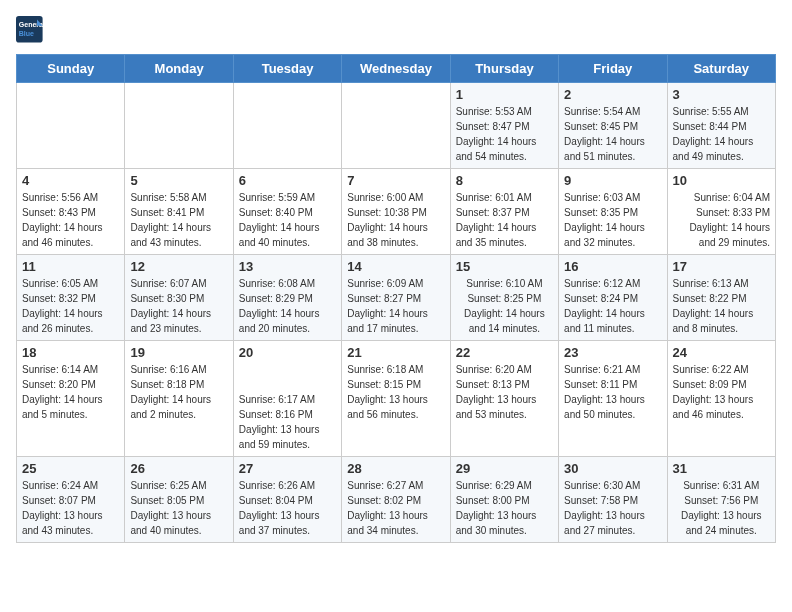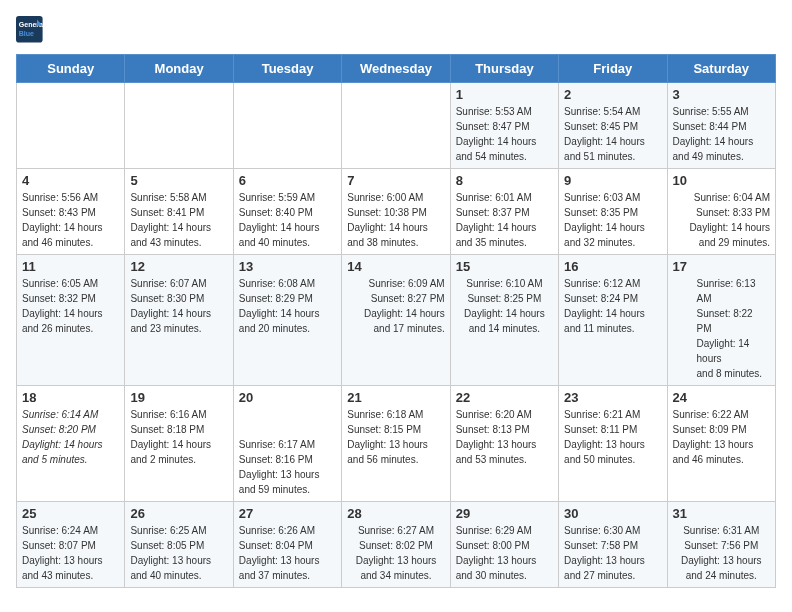--- a/index.html
+++ b/index.html
@@ -219,51 +219,51 @@
         </td>
         <td>
           <span class="day-num">13</span>
           <div class="day-info" style="white-space: pre-line;">Sunrise: 6:08 AM
 Sunset: 8:29 PM
 Daylight: 14 hours
 and 20 minutes.</div>
         </td>
         <td>
           <span class="day-num">14</span>
-          <div class="day-info" style="white-space: pre-line; text-align: right;">Sunrise: 6:09 AM
+          <div class="day-info" style="white-space: pre-line;">Sunrise: 6:09 AM
 Sunset: 8:27 PM
 Daylight: 14 hours
 and 17 minutes.</div>
         </td>
         <td>
           <span class="day-num">15</span>
           <div class="day-info" style="white-space: pre-line; text-align: center;">Sunrise: 6:10 AM
 Sunset: 8:25 PM
 Daylight: 14 hours
 and 14 minutes.</div>
         </td>
         <td>
           <span class="day-num">16</span>
           <div class="day-info" style="white-space: pre-line;">Sunrise: 6:12 AM
 Sunset: 8:24 PM
 Daylight: 14 hours
 and 11 minutes.</div>
         </td>
         <td>
           <span class="day-num">17</span>
-          <div class="day-info" style="white-space: pre-line; margin-left: 24px;">Sunrise: 6:13 AM
+          <div class="day-info" style="white-space: pre-line;">Sunrise: 6:13 AM
 Sunset: 8:22 PM
 Daylight: 14 hours
 and 8 minutes.</div>
         </td>
       </tr>
       <tr>
         <td>
           <span class="day-num">18</span>
-          <div class="day-info" style="white-space: pre-line; font-style: italic;">Sunrise: 6:14 AM
+          <div class="day-info" style="white-space: pre-line;">Sunrise: 6:14 AM
 Sunset: 8:20 PM
 Daylight: 14 hours
 and 5 minutes.</div>
         </td>
         <td>
           <span class="day-num">19</span>
           <div class="day-info" style="white-space: pre-line;">Sunrise: 6:16 AM
 Sunset: 8:18 PM
 Daylight: 14 hours
 and 2 minutes.</div>
@@ -321,21 +321,21 @@
         </td>
         <td>
           <span class="day-num">27</span>
           <div class="day-info" style="white-space: pre-line;">Sunrise: 6:26 AM
 Sunset: 8:04 PM
 Daylight: 13 hours
 and 37 minutes.</div>
         </td>
         <td>
           <span class="day-num">28</span>
-          <div class="day-info" style="white-space: pre-line; text-align: center;">Sunrise: 6:27 AM
+          <div class="day-info" style="white-space: pre-line;">Sunrise: 6:27 AM
 Sunset: 8:02 PM
 Daylight: 13 hours
 and 34 minutes.</div>
         </td>
         <td>
           <span class="day-num">29</span>
           <div class="day-info" style="white-space: pre-line;">Sunrise: 6:29 AM
 Sunset: 8:00 PM
 Daylight: 13 hours
 and 30 minutes.</div>

